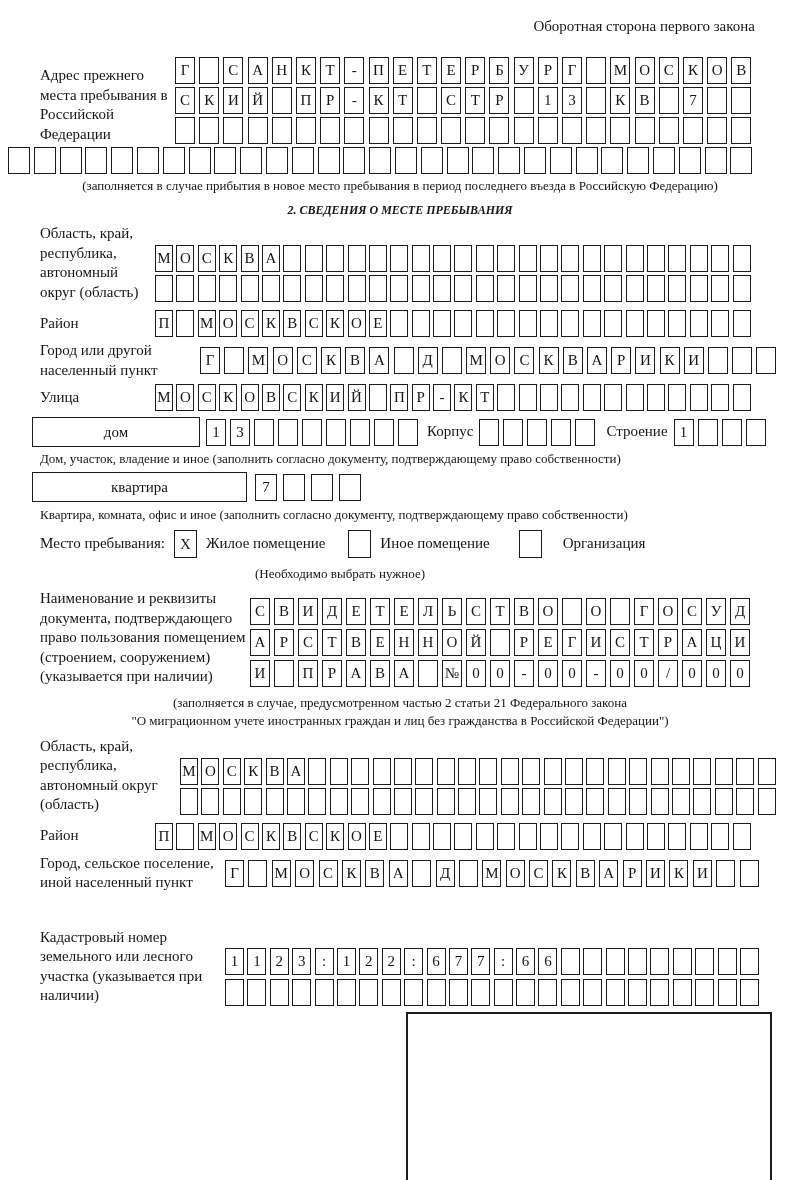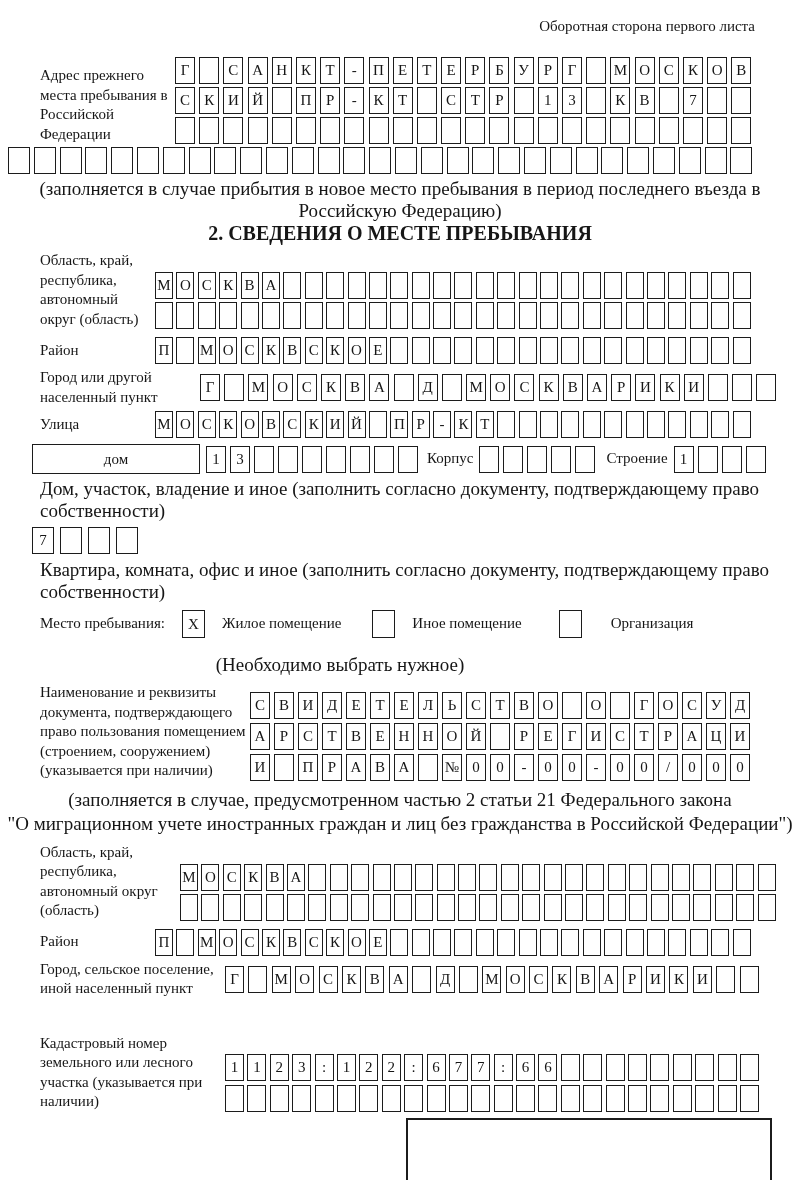--- a/index.html
+++ b/index.html
@@ -25,40 +25,40 @@
     display:flex;align-items:center;justify-content:center;
     font-size:15px;line-height:1;background:#fff;box-sizing:border-box;
   }
   .p24{--cw:20px;--cg:4.2px;}
   .p28{--cw:18px;--cg:3.4px;}
   .p29{--cw:22px;--cg:3.8px;}
   .p21{--cw:20px;--cg:4px;}
   .p23{--cw:19px;--cg:4.4px;}
   .pc24{--cw:19px;--cg:3.4px;}
   .ph{--cw:20px;--cg:4px;}
-  .caption{font-size:19px;}
+  .caption{font-size:13px;}
   .center{text-align:center;}
   .bold{font-weight:bold;}
   .widebox{
     border:1.6px solid #1c1c1c;height:30px;box-sizing:border-box;
     display:flex;align-items:center;justify-content:center;font-size:15px;background:#fff;
   }
   .chk{
     width:23px;height:28px;border:1.6px solid #1c1c1c;box-sizing:border-box;
     display:flex;align-items:center;justify-content:center;font-size:15px;background:#fff;flex:0 0 23px;
   }
   .stamp-wrap{margin:6px 0 0 398px;width:382px;display:flex;flex-direction:column;align-items:center;}
   .stamp-box{width:366px;height:172px;border:2px solid #1c1c1c;box-sizing:border-box;background:#fff;}
 </style>
 </head>
 <body>
 
 <div class="page">
 
-  <div class="hdr-note">Оборотная сторона первого листа</div>
+  <div class="hdr-note">Оборотная сторона первого закона</div>
 
   <div class="row" style="margin:22px 0 0 40px;">
     <div class="lbl" style="width:135px;">Адрес прежнего места пребывания в Российской Федерации</div>
     <div class="cellcol">
       <div class="cellrow p24">
           <span class="cell">Г</span>
           <span class="cell"></span>
           <span class="cell">С</span>
           <span class="cell">А</span>
           <span class="cell">Н</span>
@@ -162,21 +162,21 @@
       <span class="cell"></span>
       <span class="cell"></span>
       <span class="cell"></span>
       <span class="cell"></span>
       <span class="cell"></span>
       <span class="cell"></span>
       <span class="cell"></span>
     </div>
   <div class="caption center" style="margin-top:4px;">(заполняется в случае прибытия в новое место пребывания в период последнего въезда в Российскую Федерацию)</div>
 
-  <div class="bold center" style="margin-top:0;font-size:20px;">2. СВЕДЕНИЯ О МЕСТЕ ПРЕБЫВАНИЯ</div>
+  <div class="bold center" style="margin-top:9px;font-size:12px;font-style:italic;">2. СВЕДЕНИЯ О МЕСТЕ ПРЕБЫВАНИЯ</div>
 
   <div class="row" style="margin:6px 0 0 40px;">
     <div class="lbl" style="width:115px;">Область, край, республика, автономный округ (область)</div>
     <div class="cellcol">
       <div class="cellrow p28">
           <span class="cell">М</span>
           <span class="cell">О</span>
           <span class="cell">С</span>
           <span class="cell">К</span>
           <span class="cell">В</span>
@@ -360,30 +360,31 @@
     <div class="cellrow ph">
         <span class="cell">1</span>
         <span class="cell"></span>
         <span class="cell"></span>
         <span class="cell"></span>
       </div>
   </div>
   <div class="caption" style="margin:4px 0 0 40px;">Дом, участок, владение и иное (заполнить согласно документу, подтверждающему право собственности)</div>
 
   <div class="row vcenter" style="margin:5px 0 0 32px;column-gap:8px;">
+    <div class="widebox" style="width:215px;">квартира</div>
     <div class="cellrow" style="--cw:22px;--cg:6px;">
         <span class="cell">7</span>
         <span class="cell"></span>
         <span class="cell"></span>
         <span class="cell"></span>
       </div>
   </div>
   <div class="caption" style="margin:5px 0 0 40px;">Квартира, комната, офис и иное (заполнить согласно документу, подтверждающему право собственности)</div>
 
-  <div class="row vcenter" style="margin:7px 0 16px 40px;column-gap:17px;">
+  <div class="row vcenter" style="margin:7px 0 8px 40px;column-gap:9px;">
     <div class="lbl">Место пребывания:</div>
     <div class="chk">X</div>
     <div class="lbl">Жилое помещение</div>
     <div class="chk" style="margin-left:14px;"></div>
     <div class="lbl">Иное помещение</div>
     <div class="chk" style="margin-left:20px;"></div>
     <div class="lbl" style="margin-left:12px;">Организация</div>
   </div>
   <div class="caption" style="margin:4px 0 0 190px;width:300px;text-align:center;">(Необходимо выбрать нужное)</div>
 

